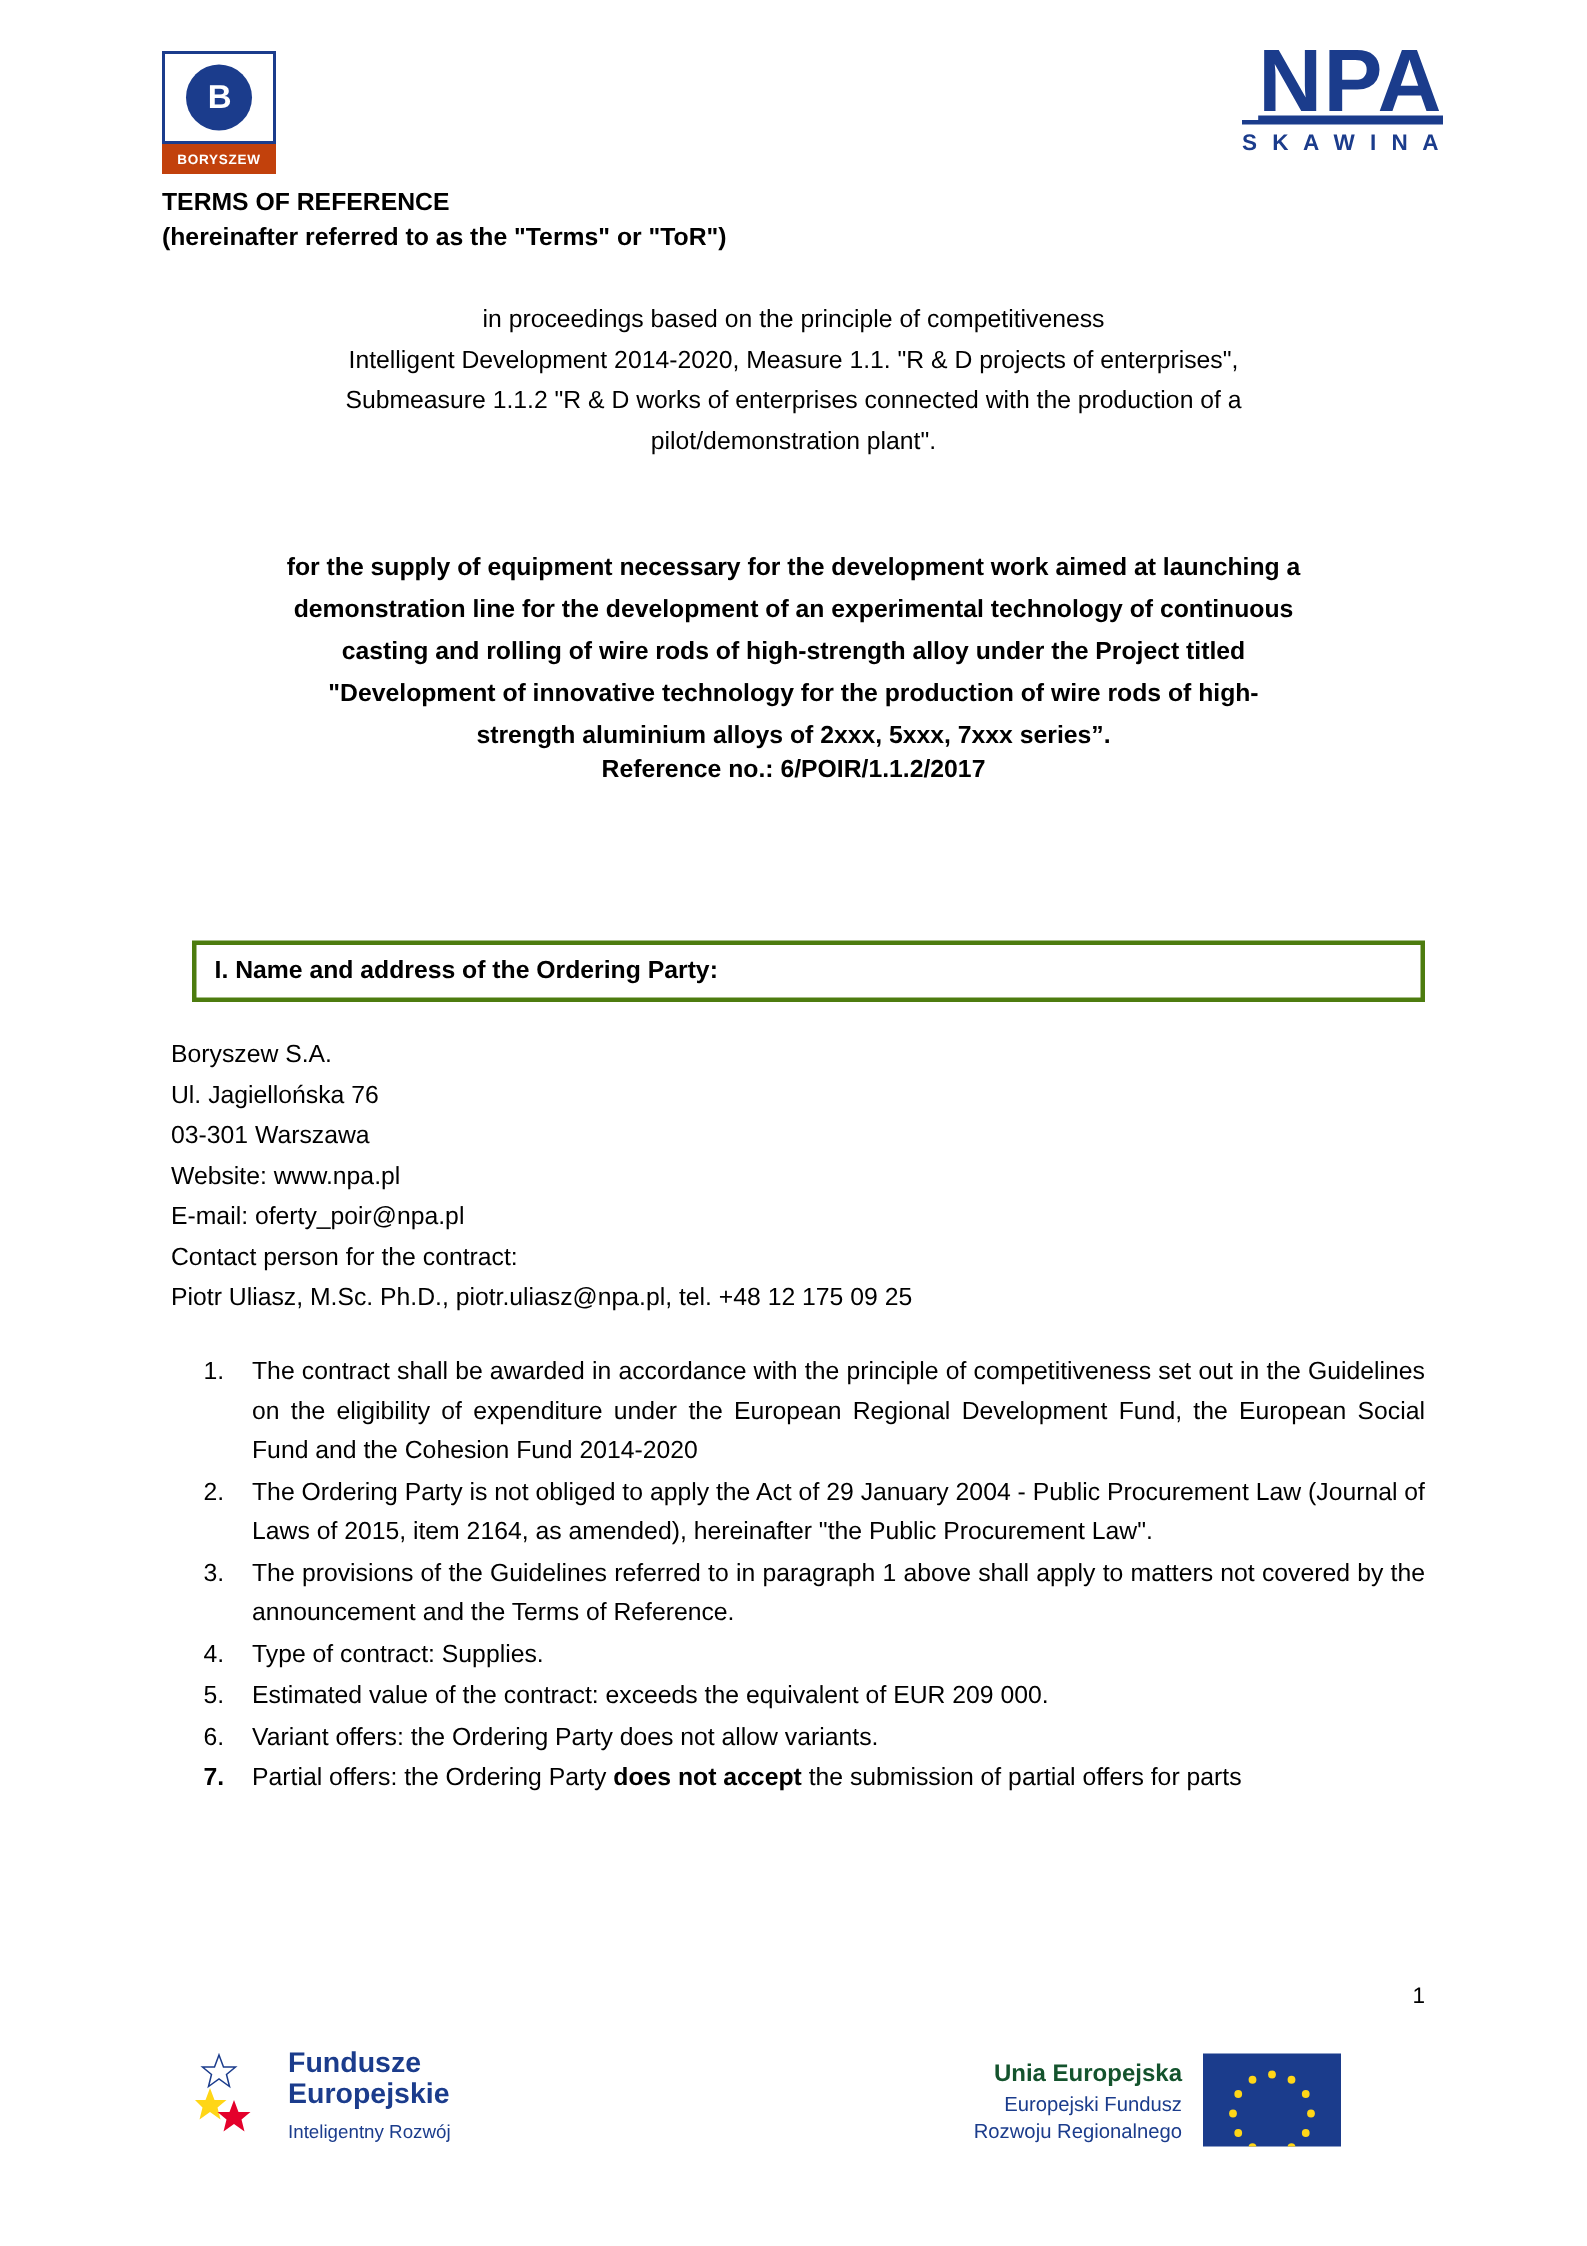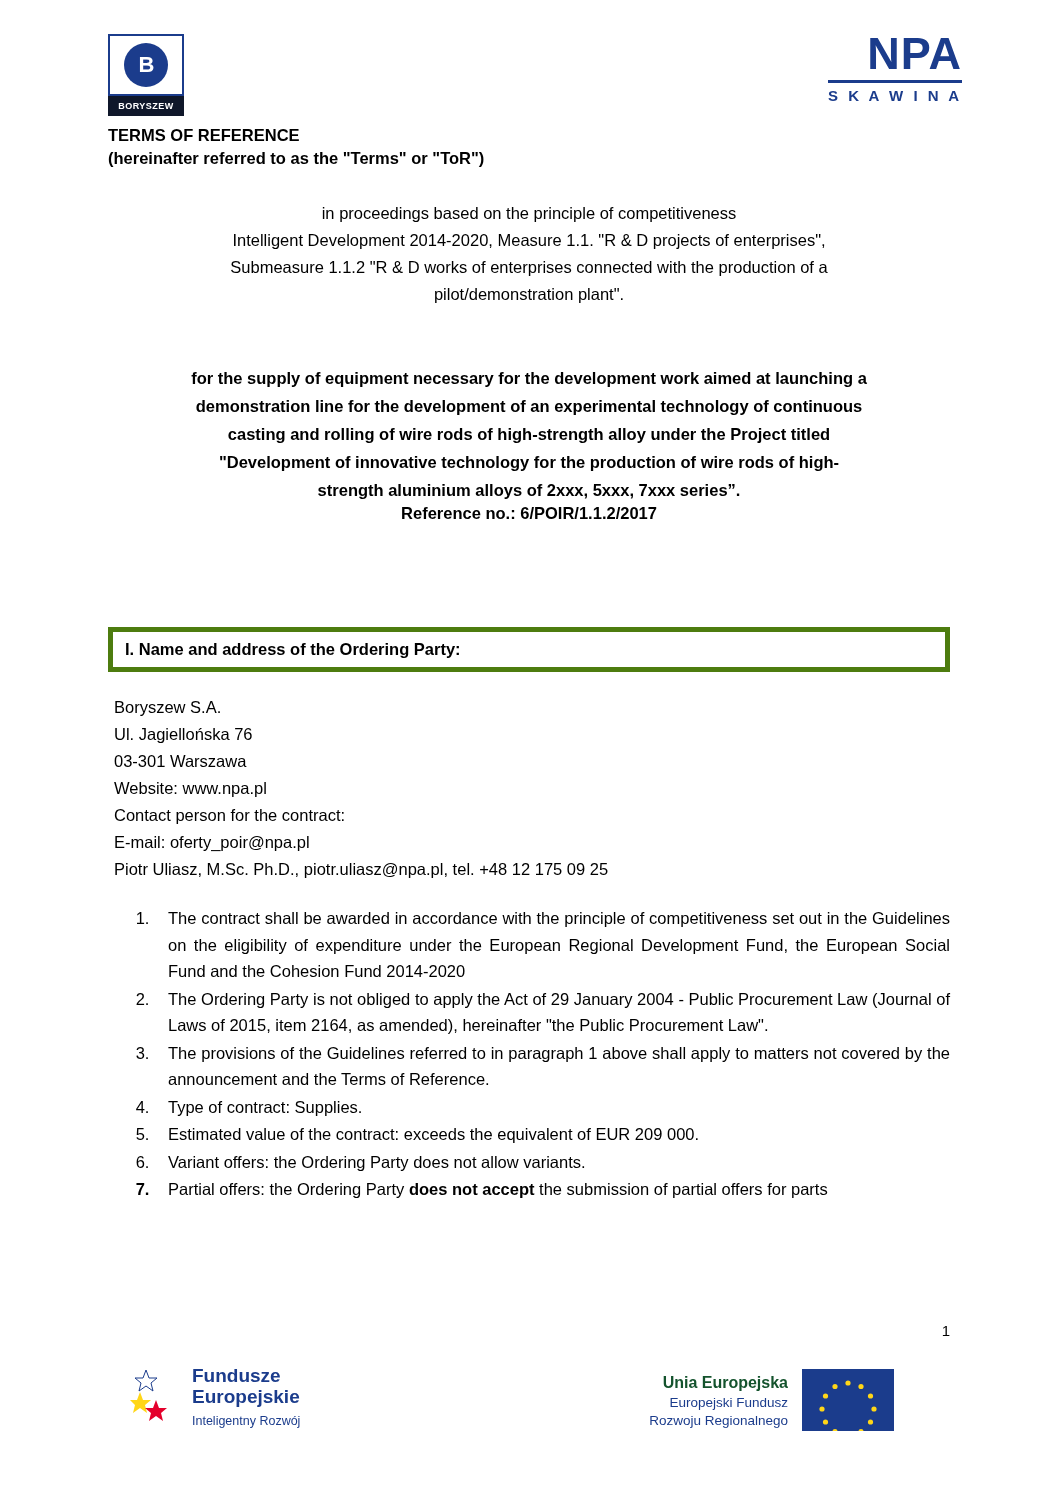--- a/index.html
+++ b/index.html
@@ -56,41 +56,42 @@
     font-weight: bold;
     font-size: 22px;
     display: flex;
     align-items: center;
     justify-content: center;
     letter-spacing: -1px;
   }
   .bor-bar {
     width: 76px;
     height: 20px;
-    background: #0f172a;
+    background: #c2410c;
     color: #ffffff;
     font-size: 9px;
     font-weight: bold;
     letter-spacing: 0.5px;
     display: flex;
     align-items: center;
     justify-content: center;
   }
   .npa-logo {
     position: absolute;
     right: 96px;
     top: 32px;
     text-align: right;
   }
   .npa-title {
-    font-size: 45px;
+    font-size: 59px;
     font-weight: bold;
     color: #1b3c8c;
     line-height: 44px;
     letter-spacing: 1px;
+    text-decoration: underline;
   }
   .npa-rule {
     height: 3px;
     background: #1b3c8c;
     margin: 4px 0 4px 0;
   }
   .npa-sub {
     font-size: 15px;
     font-weight: bold;
     color: #1b3c8c;
@@ -123,25 +124,26 @@
     margin-top: 56px;
     padding: 0 6px;
   }
   .refno {
     text-align: center;
     font-weight: bold;
     font-size: 16.5px;
   }
 
   .section-box {
-    border: 5px solid #4d7c0f;
+    border: 3px solid #4d7c0f;
     padding: 8px 12px;
     font-weight: bold;
     font-size: 16.5px;
     margin-top: 0;
+    margin-left: 20px;
   }
   .box-i { margin-top: 104px; }
   .box-ii { margin-top: 54px; }
 
   .address-block {
     font-size: 16.5px;
     line-height: 27px;
     margin-top: 22px;
     padding-left: 6px;
   }
@@ -279,22 +281,22 @@
 
     <div class="refno">Reference no.: 6/POIR/1.1.2/2017</div>
 
     <div class="section-box box-i">I.  Name and address of the Ordering Party:</div>
 
     <div class="address-block">
       <div>Boryszew S.A.</div>
       <div>Ul. Jagiellońska 76</div>
       <div>03-301 Warszawa</div>
       <div>Website: www.npa.pl</div>
+      <div>E-mail: oferty_poir@npa.pl</div>
       <div>Contact person for the contract:</div>
-      <div>E-mail: oferty_poir@npa.pl</div>
       <div>Piotr Uliasz, M.Sc. Ph.D., piotr.uliasz@npa.pl, tel. +48 12 175 09 25</div>
     </div>
 
 
     <ol class="proc-list">
       <li>The contract shall be awarded in accordance with the principle of competitiveness set out in the Guidelines on the eligibility of expenditure under the European Regional Development Fund, the European Social Fund and the Cohesion Fund 2014-2020</li>
       <li>The Ordering Party is not obliged to apply the Act of 29 January 2004 - Public Procurement Law (Journal of Laws of 2015, item 2164, as amended), hereinafter "the Public Procurement Law".</li>
       <li>The provisions of the Guidelines referred to in paragraph 1 above shall apply to matters not covered by the announcement and the Terms of Reference.</li>
       <li>Type of contract: Supplies.</li>
       <li>Estimated value of the contract: exceeds the equivalent of EUR 209 000.</li>

